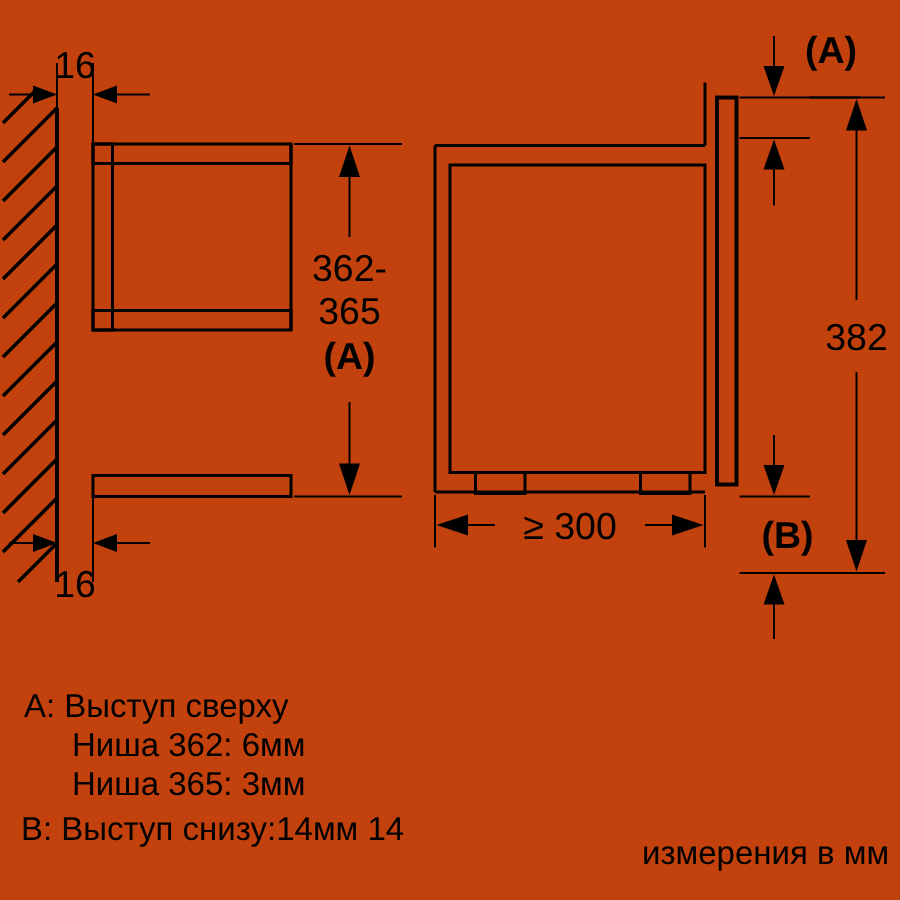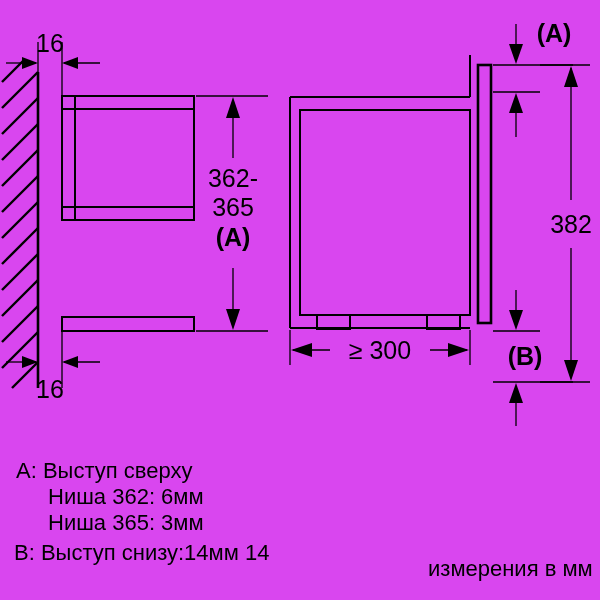--- a/index.html
+++ b/index.html
@@ -4,21 +4,21 @@
 <style>
   html, body {
     margin: 0;
     padding: 0;
     background: #ffffff;
   }
   #root {
     position: relative;
     width: 600px;
     height: 600px;
-    background: #d946ef;
+    background: #c2410c;
     font-family: "Liberation Sans", sans-serif;
     overflow: hidden;
   }
   svg.drawing {
     position: absolute;
     left: 0;
     top: 0;
     width: 600px;
     height: 600px;
     display: block;

